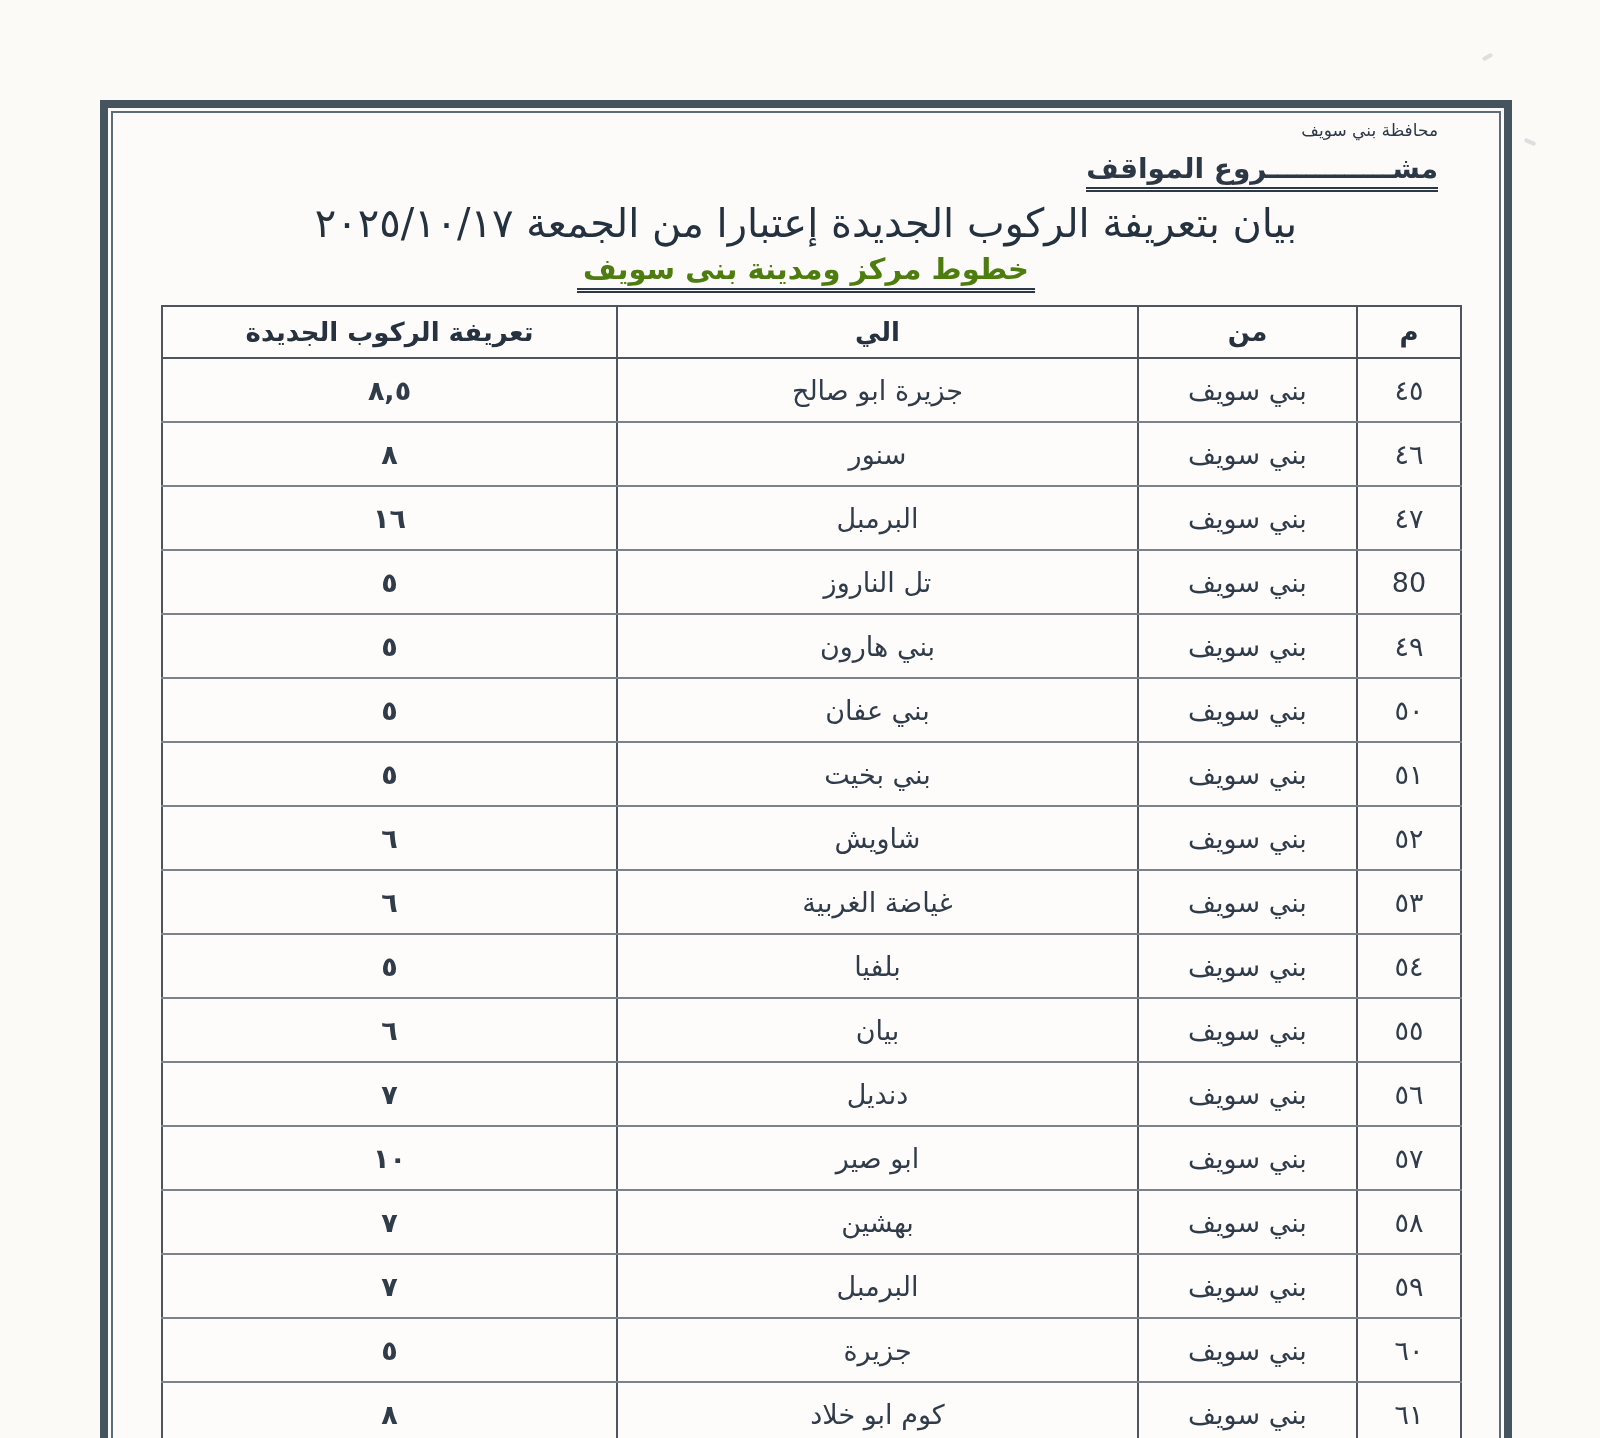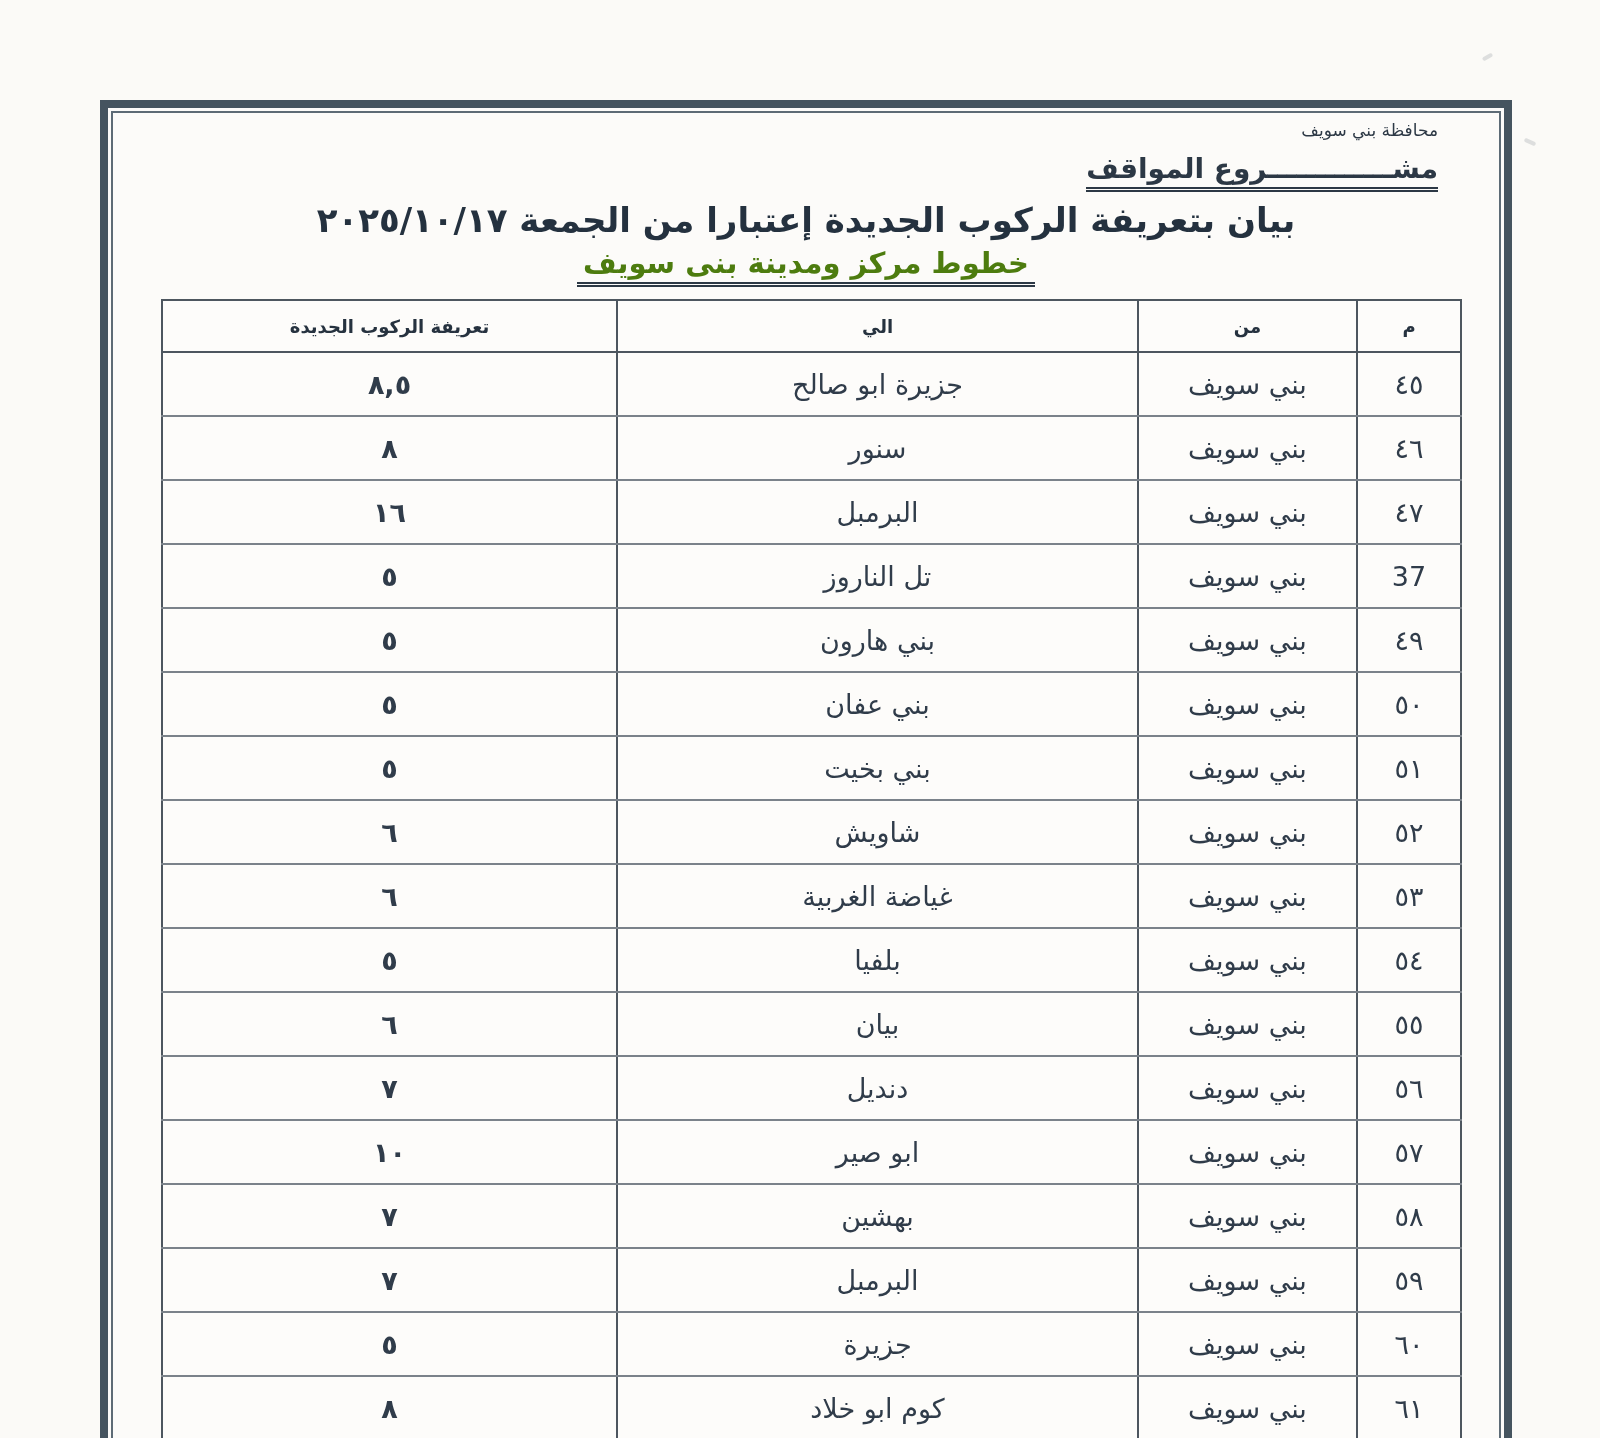--- a/index.html
+++ b/index.html
@@ -26,40 +26,40 @@
     content:"";position:absolute;inset:3px;
     border:2px solid #5d6b76;pointer-events:none;
   }
 
   .hdr{padding:12px 66px 0 0;line-height:1.25;}
   .org{font-size:17px;font-weight:normal;letter-spacing:.5px;}
   .project{
     font-size:28px;font-weight:bold;display:inline-block;
     border-bottom:5px double #2c3845;padding-bottom:1px;margin-top:10px;
   }
-  .title-line{text-align:center;font-size:34px;font-weight:bold;margin-top:8px;color:#24313f;}
+  .title-line{text-align:center;font-size:40px;font-weight:normal;margin-top:8px;color:#24313f;}
   .subtitle-wrap{text-align:center;margin-top:6px;}
   .subtitle{
     display:inline-block;font-size:29px;font-weight:bold;color:#4d7c0f;
     border-bottom:5px double #2c3845;padding:0 6px 2px;
   }
 
   table.fares{
     border-collapse:collapse;table-layout:fixed;
     width:1299px;margin:12px 42px 0 auto;
     background:#fdfcfa;
   }
   .fares th,.fares td{
     border:2px solid #4d565f;
     text-align:center;vertical-align:middle;
     padding:0 4px;overflow:hidden;white-space:nowrap;
   }
   .fares td{border-top:2px solid #7b828a;border-bottom:2px solid #7b828a;}
   .fares tr td:first-child, .fares tr th:first-child{border-right:2px solid #4d565f;}
-  .fares thead th{height:50px;font-size:18px;font-weight:bold;color:#26323f;border-bottom:2px solid #4d565f;}
+  .fares thead th{height:50px;font-size:26px;font-weight:bold;color:#26323f;border-bottom:2px solid #4d565f;}
   .fares tbody td{height:62px;font-size:27px;color:#303c4a;}
   .col-no{width:104px;}
   .col-from{width:219px;}
   .col-to{width:521px;}
   .col-fare{width:455px;}
   td.no-cell{font-size:24px;color:#39454f;}
   td.fare-cell{font-size:33px;font-weight:bold;letter-spacing:5px;color:#24313f;}
 </style>
 </head>
 <body>
@@ -113,21 +113,21 @@
   </tr>
 
   <tr>
     <td class="no-cell">٤٧</td>
     <td class="from-cell">بني سويف</td>
     <td class="to-cell">البرمبل</td>
     <td class="fare-cell">١٦</td>
   </tr>
 
   <tr>
-    <td class="no-cell">37</td>
+    <td class="no-cell">80</td>
     <td class="from-cell">بني سويف</td>
     <td class="to-cell">تل الناروز</td>
     <td class="fare-cell">٥</td>
   </tr>
 
   <tr>
     <td class="no-cell">٤٩</td>
     <td class="from-cell">بني سويف</td>
     <td class="to-cell">بني هارون</td>
     <td class="fare-cell">٥</td>

